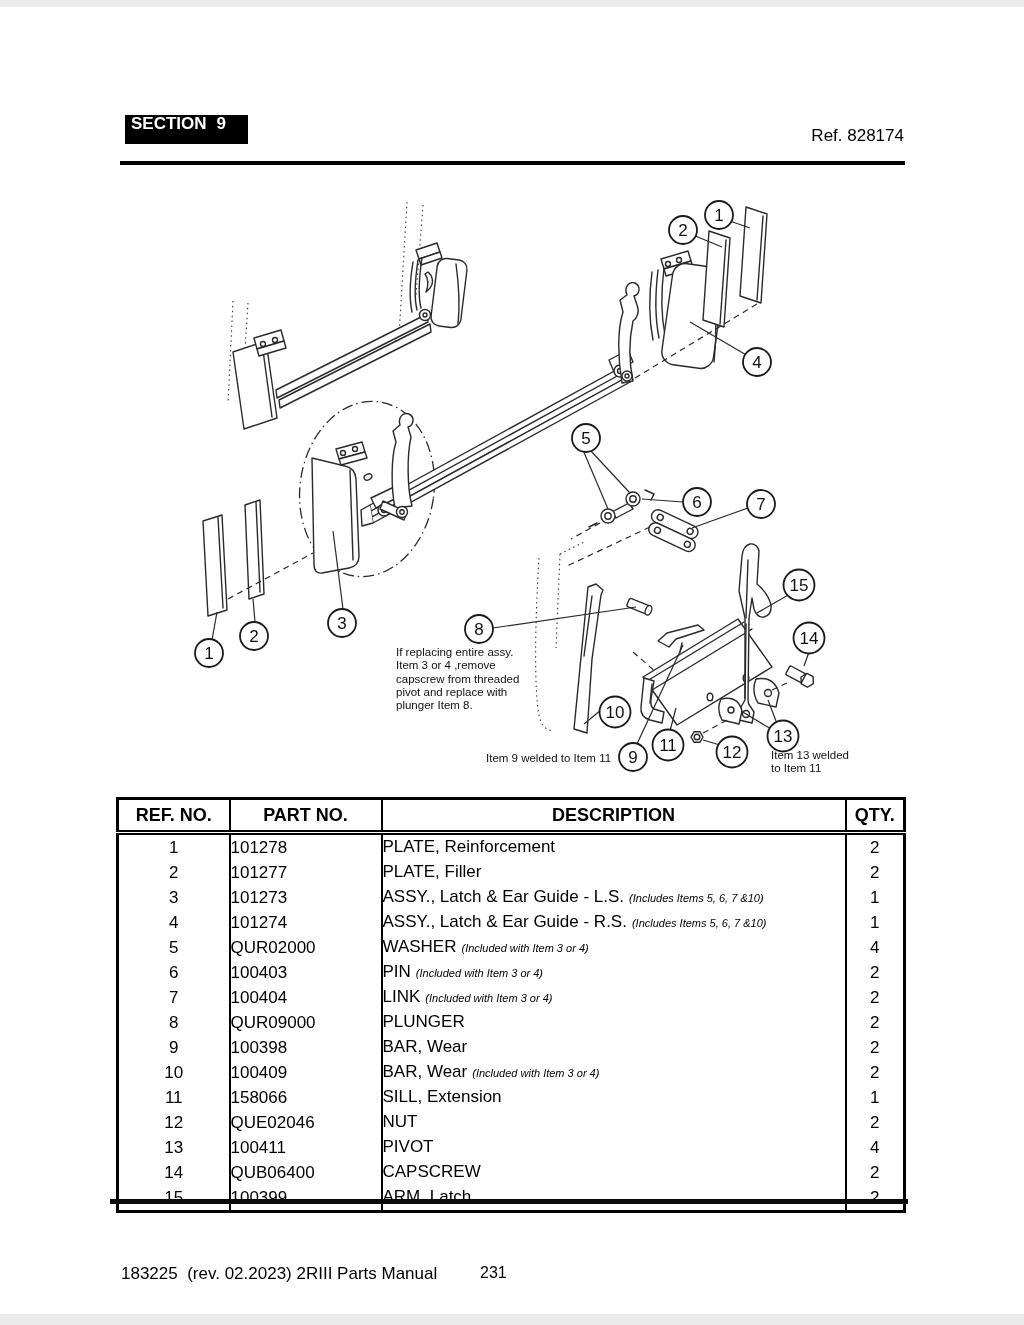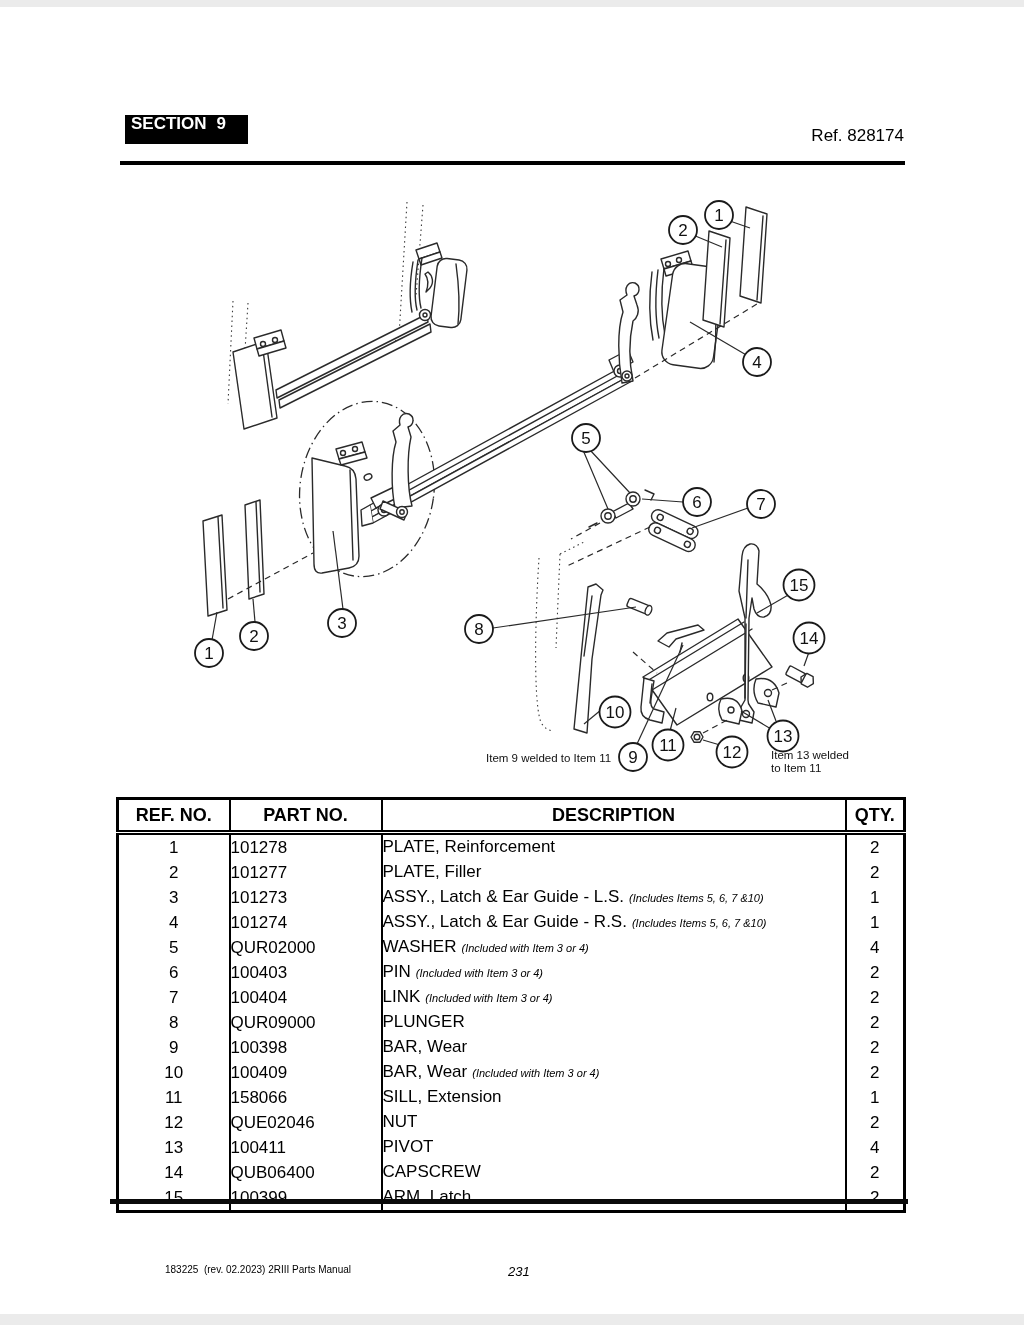--- a/index.html
+++ b/index.html
@@ -50,22 +50,22 @@
   }
   td.c-ref { text-align:center; }
   td.c-part { padding-left:13px; }
   td.c-desc { padding-left:10px; }
   td.c-qty { text-align:center; }
   .small-note { font-size:11px; margin-left:5px;font-style:italic; }
 
   .rule-bottom { position:absolute; left:110px; top:1199px; width:798px; height:5px; background:#0a0a0a; }
 
   
-  .footer-left { position:absolute; left:121px; top:1264px; font-size:10px; white-space:pre;margin-left:44px; }
-  .footer-page { position:absolute; left:508px; top:1264px; font-size:13px;font-style:italic; }
+  .footer-left { position:absolute; left:121px; top:1264px; font-size:17px; white-space:pre; }
+  .footer-page { position:absolute; left:480px; top:1264px; font-size:16px; }
 </style>
 </head>
 <body>
 
 <div class="page">
   <div class="scan-strip-top"></div>
   <div class="scan-strip-bottom"></div>
 
   <div class="section-badge">
     <span>SECTION</span>
@@ -304,20 +304,25 @@
     <g class="co">
         <circle cx="809" cy="638" r="15.5"></circle>
         <text x="809" y="644">14</text>
       </g>
     <g class="co">
         <circle cx="799" cy="585" r="15.5"></circle>
         <text x="799" y="591">15</text>
       </g>
   </svg>
 
+  <div class="note" style="left:396px; top:646px; width:145px;">If replacing entire assy.
+Item 3 or 4 ,remove
+capscrew from threaded
+pivot and replace with
+plunger Item 8.</div>
   <div class="note" style="left:486px; top:752px;">Item 9 welded to Item 11</div>
   <div class="note" style="left:771px; top:749px;">Item 13 welded
 to Item 11</div>
 
   <div class="parts-table-wrap">
     <table class="parts">
       <colgroup>
           <col style="width:112px">
           <col style="width:152px">
           <col style="width:464px">

